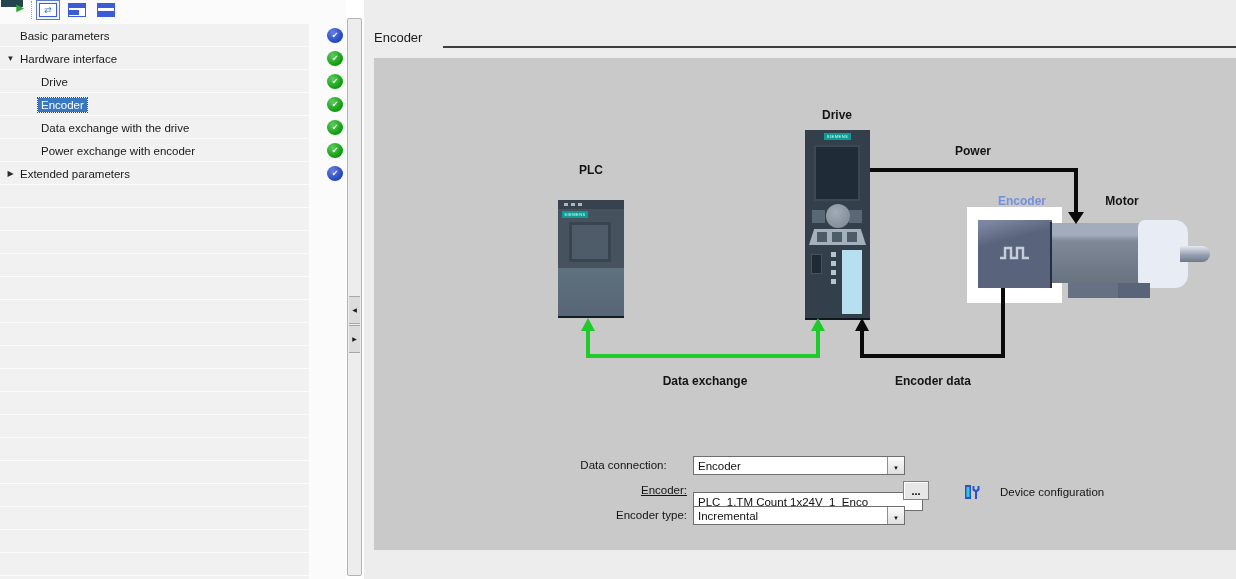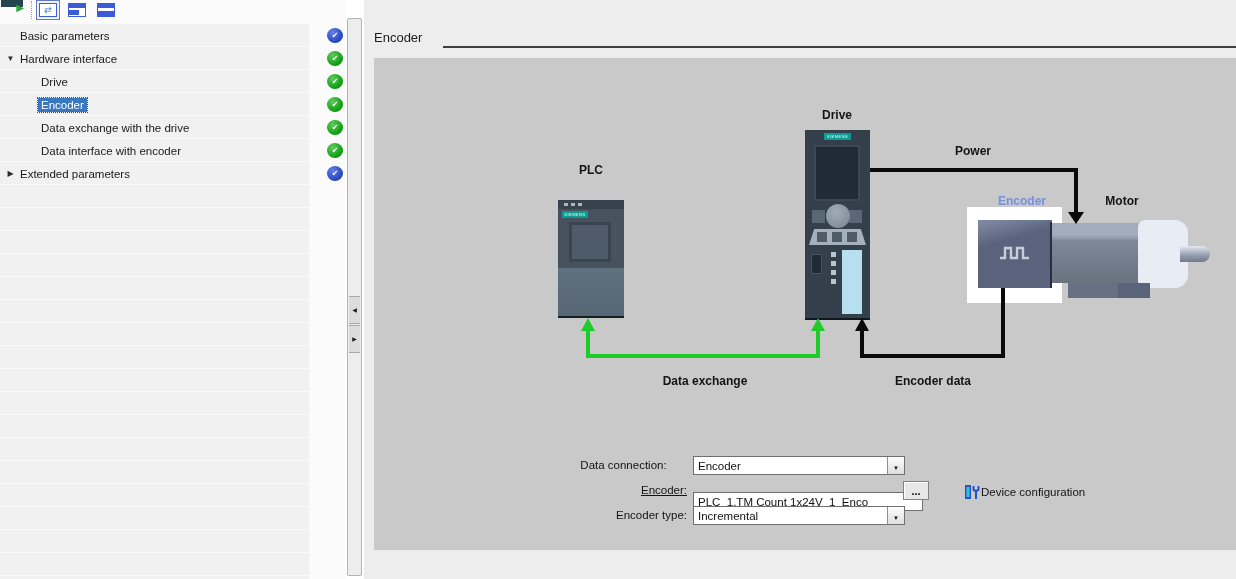--- a/index.html
+++ b/index.html
@@ -126,21 +126,21 @@
                padding:0 18px 0 4px;box-sizing:border-box;background:transparent;color:#111;}
   #fd-2 input{padding-right:4px;}
   .dd-btn{position:absolute;right:0;top:0;width:17px;height:100%;box-sizing:border-box;
           border:none;border-left:1px solid #8f8f8f;background:linear-gradient(#fdfdfd,#dfdfdf);
           cursor:pointer;padding:0;}
   .dd-btn::before{content:"\25BC";font-size:6px;color:#111;}
   #browse-btn{position:absolute;left:529px;top:423px;width:26px;height:19px;box-sizing:border-box;
               background:#e7e7e7;border:1px solid #828282;box-shadow:inset 1px 1px 0 #ffffff;
               font-size:11px;font-weight:bold;line-height:10px;cursor:pointer;padding:0;}
   #devcfg{position:absolute;left:590px;top:426px;display:flex;align-items:center;cursor:pointer;}
-  #devcfg .txt{margin-left:1px;font-size:11.5px;color:#141414;}
+  #devcfg .txt{margin-left:20px;font-size:11.5px;color:#141414;}
 </style>
 </head>
 <body>
 
 <div id="app">
 
   <div id="left">
     <div id="toolbar">
       <div class="tb-cut"></div>
       <div class="tb-play"></div>
@@ -185,21 +185,21 @@
         <span class="lbl">Encoder</span>
         <span class="status green"></span>
       </div>
       <div class="trow lv1">
         <span class="arr"></span>
         <span class="lbl">Data exchange with the drive</span>
         <span class="status green"></span>
       </div>
       <div class="trow lv1">
         <span class="arr"></span>
-        <span class="lbl">Data interface with encoder</span>
+        <span class="lbl">Power exchange with encoder</span>
         <span class="status green"></span>
       </div>
       <div class="trow">
         <span class="arr right"></span>
         <span class="lbl">Extended parameters</span>
         <span class="status blue"></span>
       </div>
     </div>
   </div>
 

